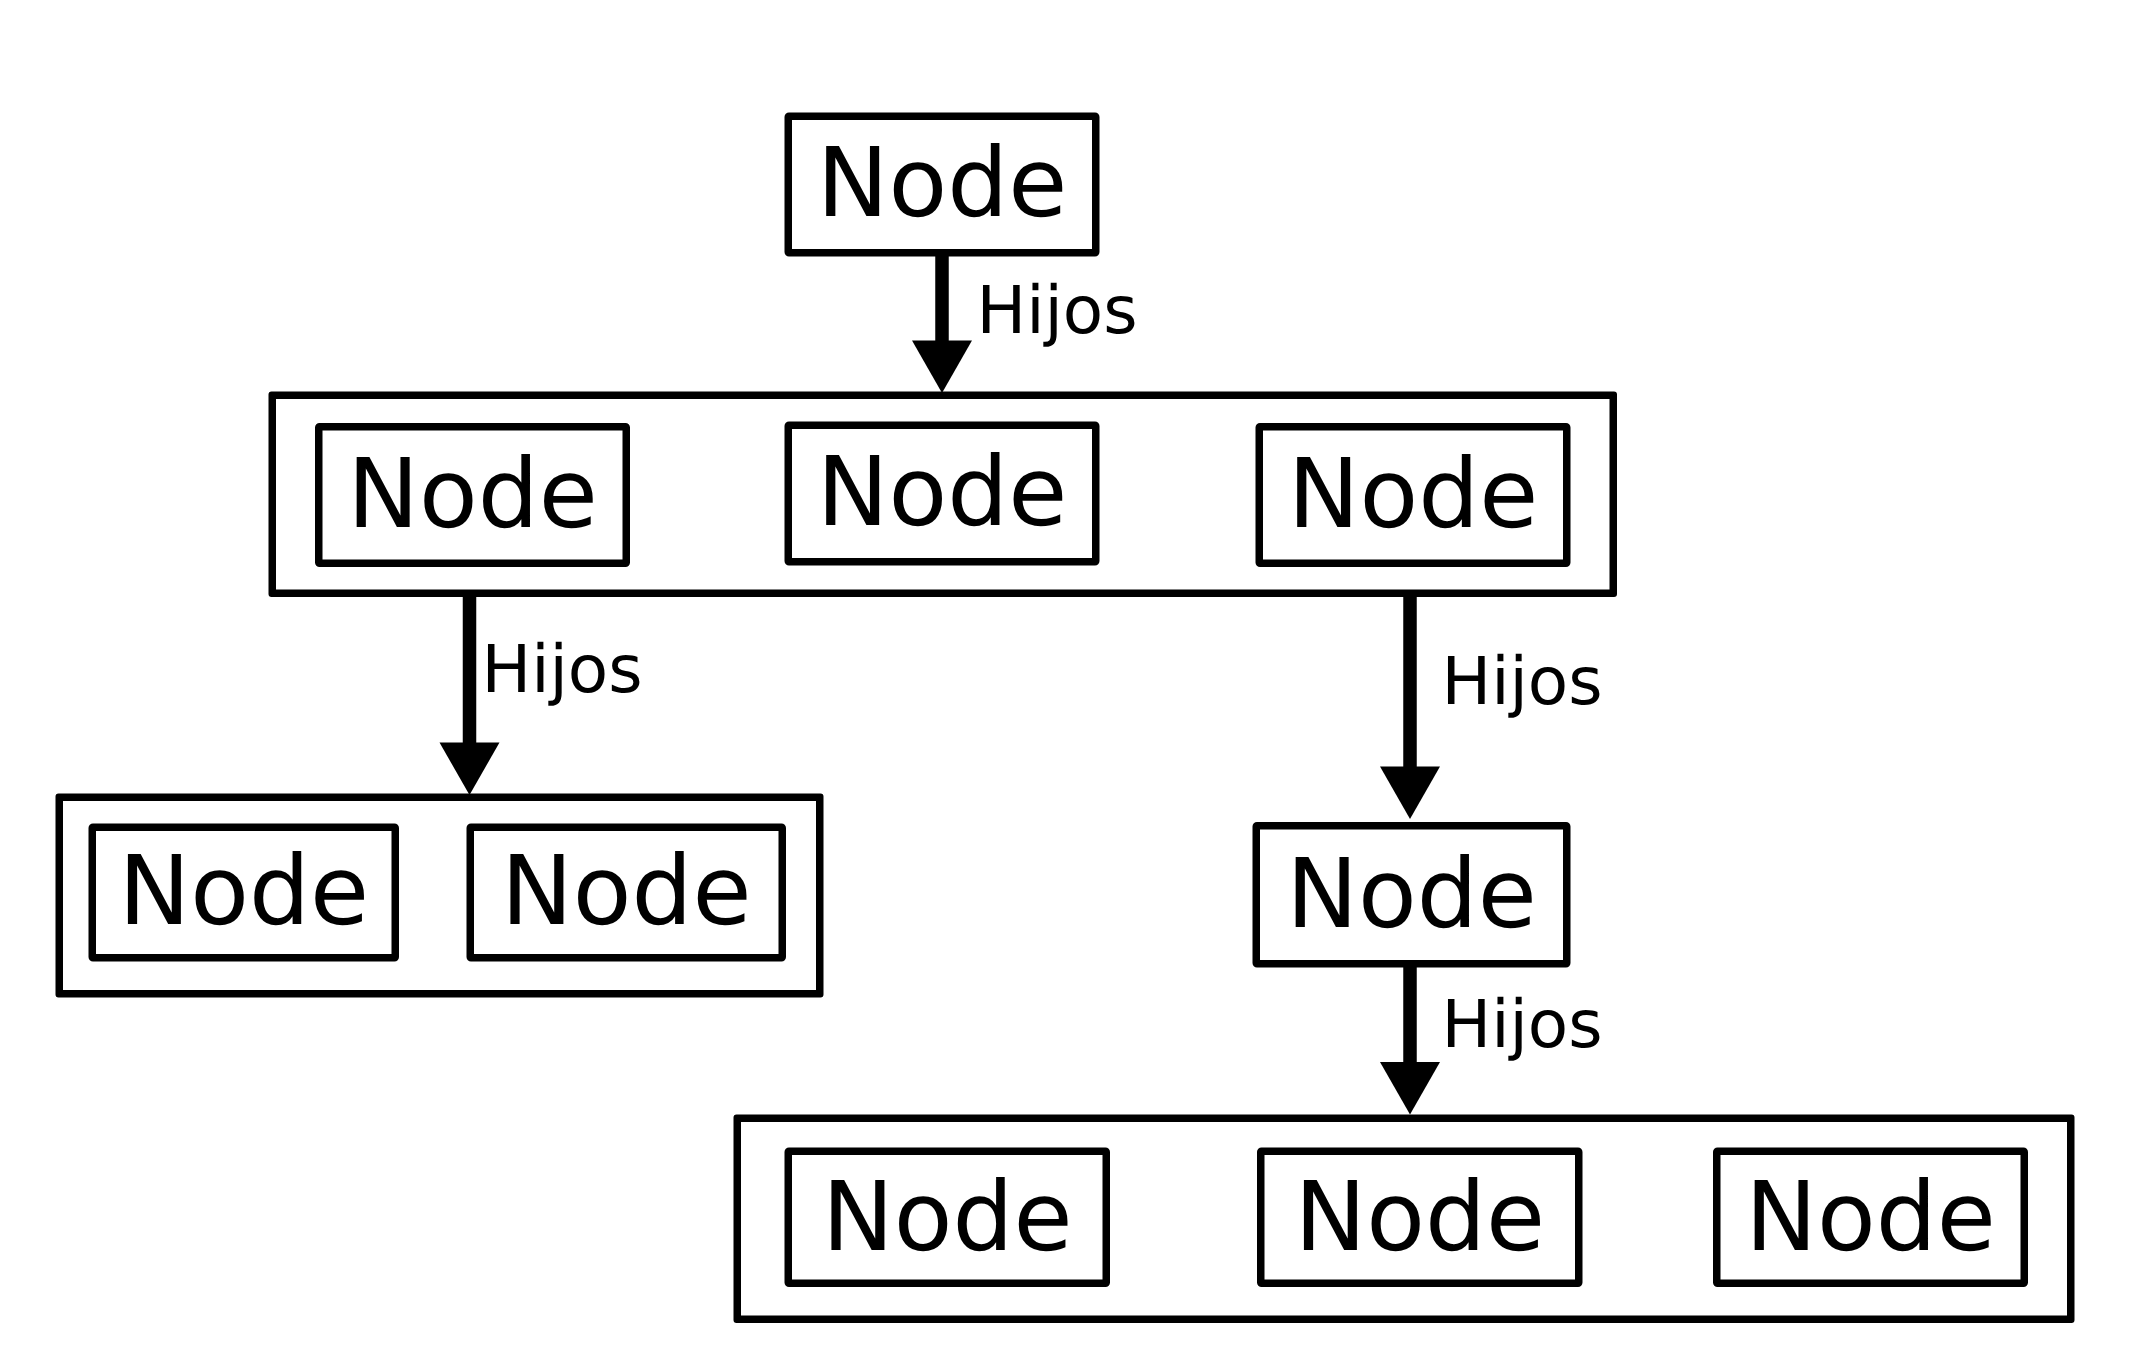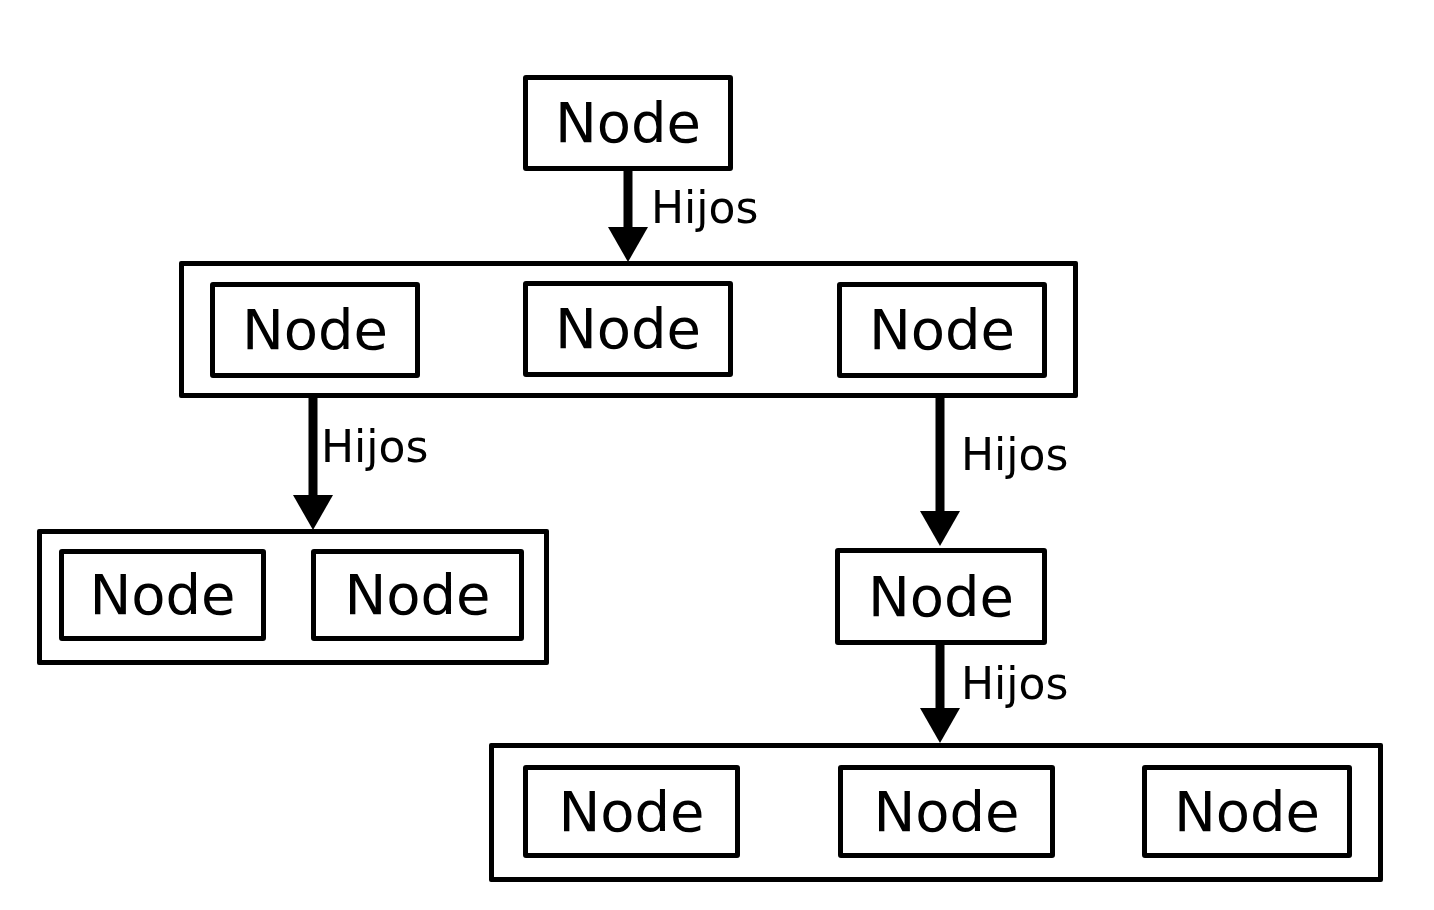--- a/index.html
+++ b/index.html
@@ -20,21 +20,21 @@
     position:absolute;
     box-sizing:border-box;
     border:5px solid var(--stroke);
     background:var(--bg);
     border-radius:3px;
     display:flex;
     align-items:center;
     justify-content:center;
   }
   .node-label{
-    font-size:56px;
+    font-size:64px;
     line-height:1;
     color:var(--text);
     white-space:nowrap;
   }
   .children-container{
     position:absolute;
     box-sizing:border-box;
     border:5px solid var(--stroke);
     background:var(--bg);
     border-radius:2px;

